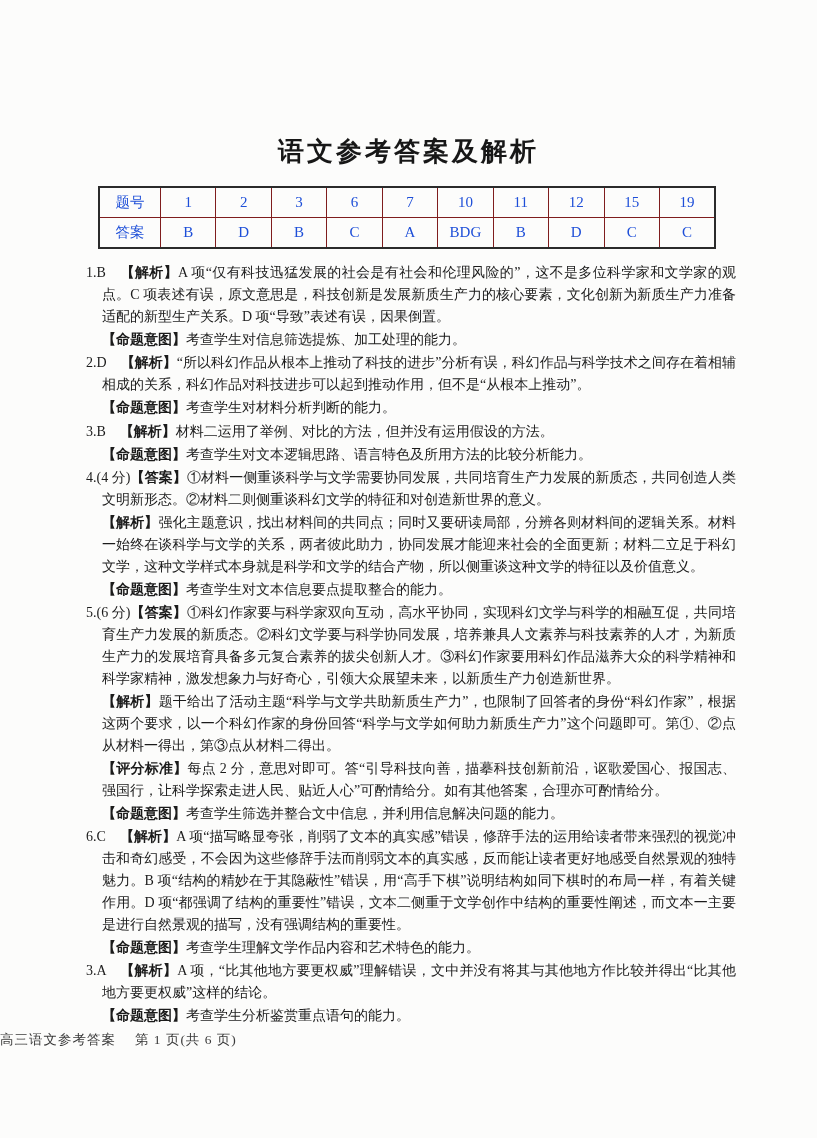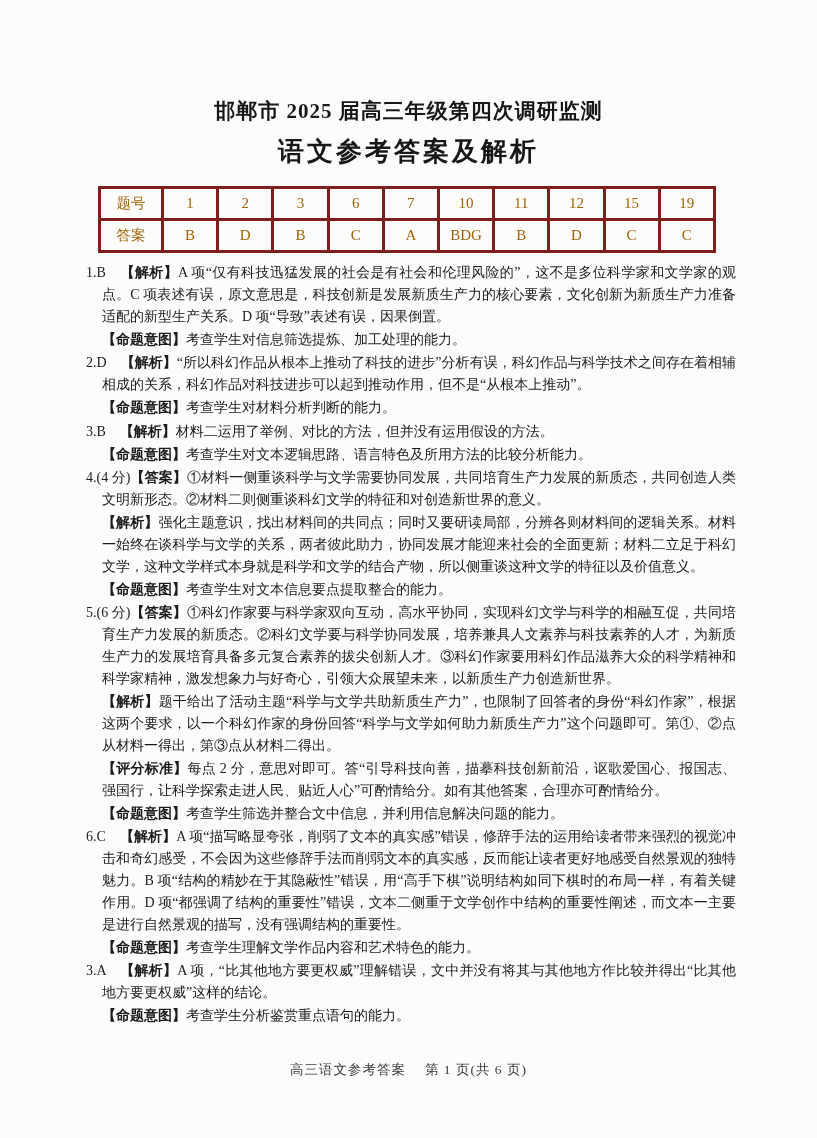--- a/index.html
+++ b/index.html
@@ -28,55 +28,53 @@
     font-family: "Liberation Sans", "DejaVu Sans", sans-serif;
   }
   .answer-table {
     position: absolute; top: 186px; left: 98px;
     width: 618px;
     border-collapse: collapse;
     table-layout: fixed;
     border: 2px solid #2b2b2b;
   }
   .answer-table td {
-    border: 3px solid #7f1d1d;
+    border: 1px solid #7f1d1d;
     text-align: center;
     vertical-align: middle;
     height: 29px;
     padding: 0;
     font-size: 15px;
-    color: #a16207;
+    color: #1d4ed8;
   }
   .answer-table td.row-head { width: 60px; font-size: 14.5px; }
   .content {
     position: absolute; top: 262px; left: 86px; width: 650px;
     font-size: 14px; line-height: 21.8px;
     text-align: justify;
     color: #1b1b1b;
   }
   .para { margin: 0 0 1.5px 0; }
   .para-start { padding-left: 16px; text-indent: -16px; }
   .para-sub { padding-left: 16px; }
   .lbl {
     font-family: "Liberation Sans", "DejaVu Sans", sans-serif;
     font-weight: bold;
   }
   .footer {
-    position: absolute; top: 1061px; left: 0; width: 100%;
-    text-align: center;
+    position: absolute; top: 1031px; left: 0; width: 100%;
     font-size: 13.5px; letter-spacing: 1px;
     color: #3a3a3a;
   }
 </style>
 </head>
 <body>
 
 <div class="page">
 
-  <div class="title1">邯郸市 2025 届高三年级第四次调研监测</div>
 
   <div class="title2">语文参考答案及解析</div>
 
   <table class="answer-table">
     <tbody>
       <tr>
         <td class="row-head">题号</td>
       <td>1</td>
           <td>2</td>
           <td>3</td>

